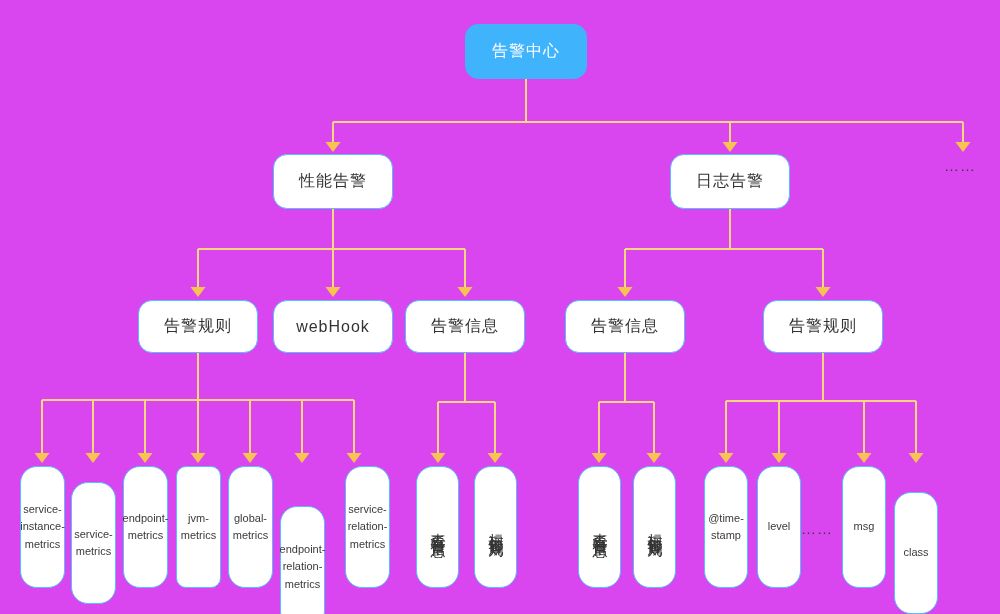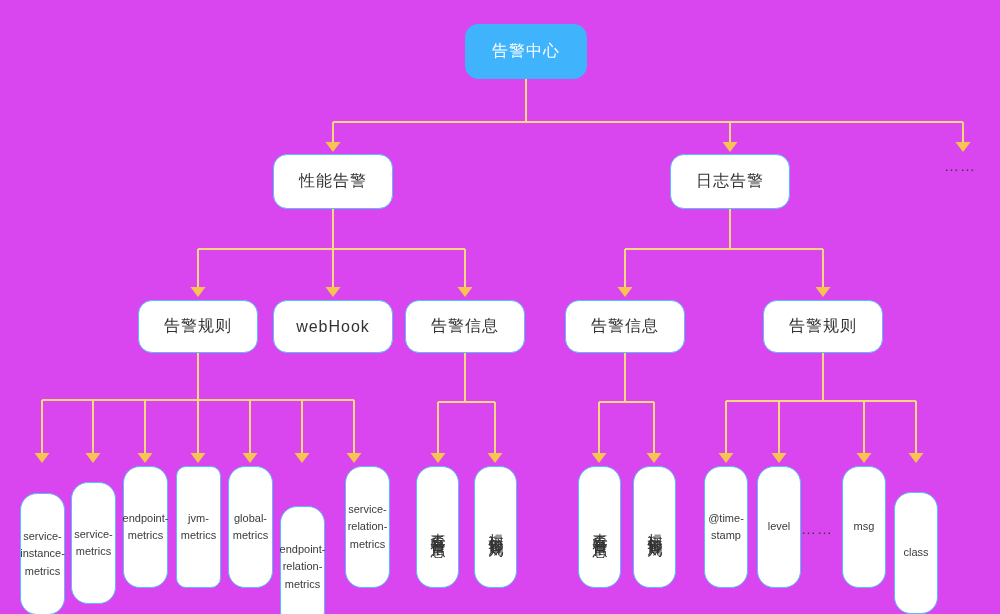--- a/index.html
+++ b/index.html
@@ -114,21 +114,21 @@
   <div class="node mid" style="left:273px;top:154px;">性能告警</div>
   <div class="node mid" style="left:670px;top:154px;">日志告警</div>
   <div class="ellipsis" style="left:944px;top:157px;">……</div>
 
   <div class="node mid" style="left:138px;top:300px;height:53px;">告警规则</div>
   <div class="node mid" style="left:273px;top:300px;height:53px;">webHook</div>
   <div class="node mid" style="left:405px;top:300px;height:53px;">告警信息</div>
   <div class="node mid" style="left:565px;top:300px;height:53px;">告警信息</div>
   <div class="node mid" style="left:763px;top:300px;height:53px;">告警规则</div>
 
-  <div class="node leaf" style="left:20px;top:466px;margin-top:27px;">service-instance-metrics</div>
+  <div class="node leaf" style="left:20px;top:466px;">service-instance-metrics</div>
   <div class="node leaf" style="left:71px;top:466px;margin-top:16px;">service-metrics</div>
   <div class="node leaf" style="left:123px;top:466px;">endpoint-metrics</div>
   <div class="node leaf" style="left:176px;top:466px;border-radius:10px;">jvm-metrics</div>
   <div class="node leaf" style="left:228px;top:466px;">global-metrics</div>
   <div class="node leaf" style="left:280px;top:466px;margin-top:40px;">endpoint-relation-metrics</div>
   <div class="node leaf" style="left:345px;top:466px;">service-relation-metrics</div>
 
   <div class="node leaf-v" style="left:416px;top:466px;">
     <span class="vtext">查看告警信息</span>
   </div>

